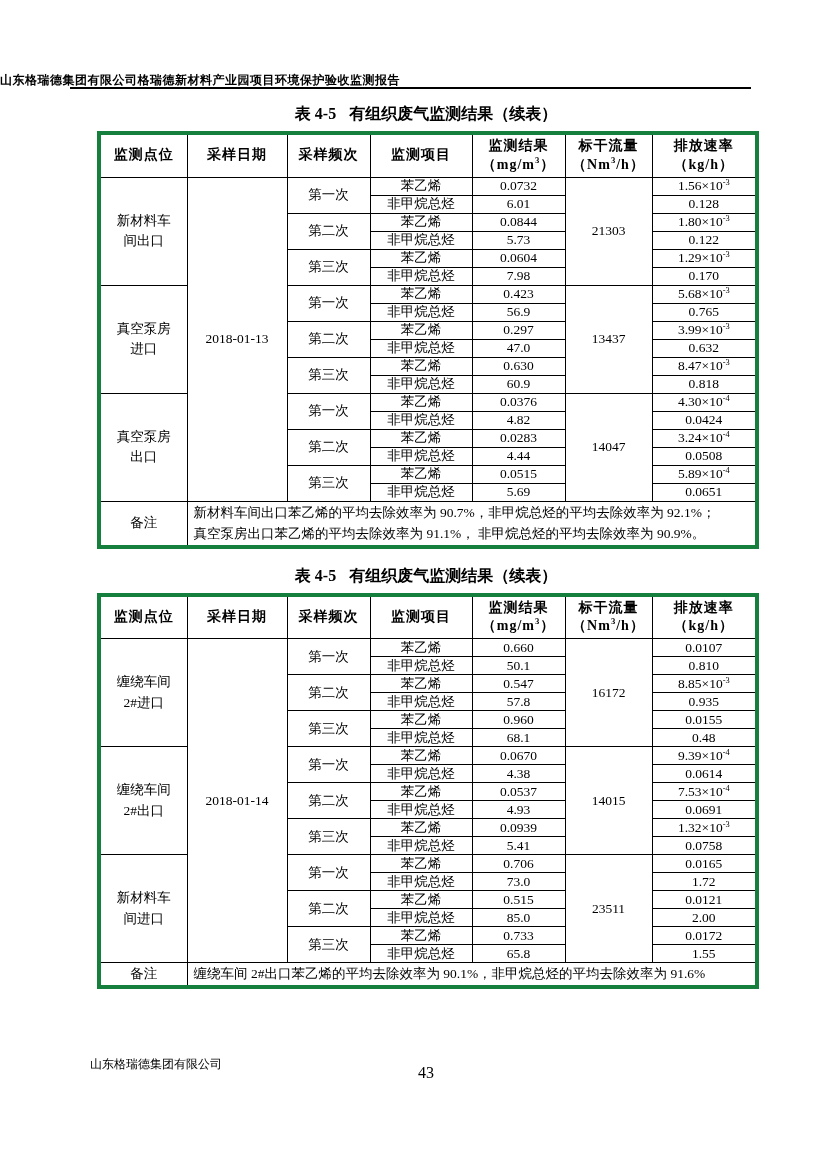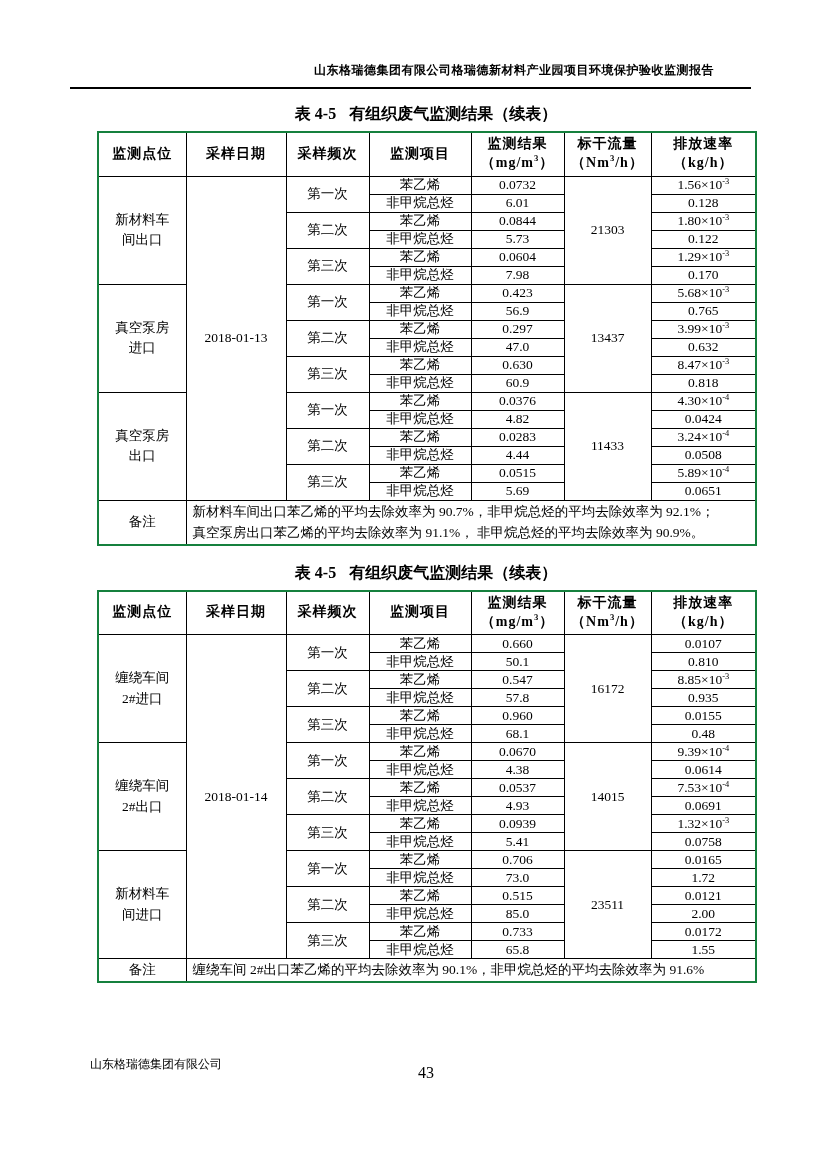--- a/index.html
+++ b/index.html
@@ -4,40 +4,40 @@
 <style>
   * { box-sizing: border-box; }
   html, body { margin: 0; padding: 0; }
   body {
     width: 827px; height: 1169px;
     background: #ffffff; color: #000000;
     font-family: "Liberation Serif", "DejaVu Serif", serif;
     position: relative; overflow: hidden;
   }
   .doc-header-title {
-    position: absolute; top: 62px; left: 0; width: 714px;
-    text-align: right; font-size: 12px; font-weight: bold;
+    position: absolute; top: 72px; left: 0; width: 714px;
+    text-align: left; font-size: 12px; font-weight: bold;
     letter-spacing: 0.5px;
   }
   .header-rule {
     position: absolute; top: 87px; left: 70px; width: 681px;
     height: 0; border-top: 2px solid #000;
   }
   .content {
     position: absolute; top: 96px; left: 97px; width: 658px;
   }
   .table-title {
     text-align: center; font-size: 16px; font-weight: bold;
     margin: 7px 0 7px 0; line-height: 21px;
   }
   .table-title .table-label { margin-right: 13px; }
   .table-block-2 .table-title { margin-top: 16px; }
   table.monitoring {
     border-collapse: collapse; table-layout: fixed;
-    width: 658px; border: 2px solid #15803d;
+    width: 658px; border: 4px solid #15803d;
   }
   table.monitoring th, table.monitoring td {
     border: 1px solid #000; text-align: center; vertical-align: middle;
     padding: 0 2px; overflow: hidden;
   }
   table.monitoring th {
     height: 44px; font-size: 14px; font-weight: bold; line-height: 1.35;
     letter-spacing: 1px;
   }
   table.monitoring td { height: 18px; font-size: 13.5px; line-height: 1.2; }
@@ -157,21 +157,21 @@
             <tr>
               <td class="item">非甲烷总烃</td>
               <td class="result">60.9</td>
               <td class="rate">0.818</td>
             </tr>
             <tr>
               <td class="loc" rowspan="6">真空泵房<br>出口</td>
               <td class="freq" rowspan="2">第一次</td>
               <td class="item">苯乙烯</td>
               <td class="result">0.0376</td>
-              <td class="flow" rowspan="6">11433</td>
+              <td class="flow" rowspan="6">14047</td>
               <td class="rate">4.30×10<sup>-4</sup></td>
             </tr>
             <tr>
               <td class="item">非甲烷总烃</td>
               <td class="result">4.82</td>
               <td class="rate">0.0424</td>
             </tr>
             <tr>
               <td class="freq" rowspan="2">第二次</td>
               <td class="item">苯乙烯</td>

